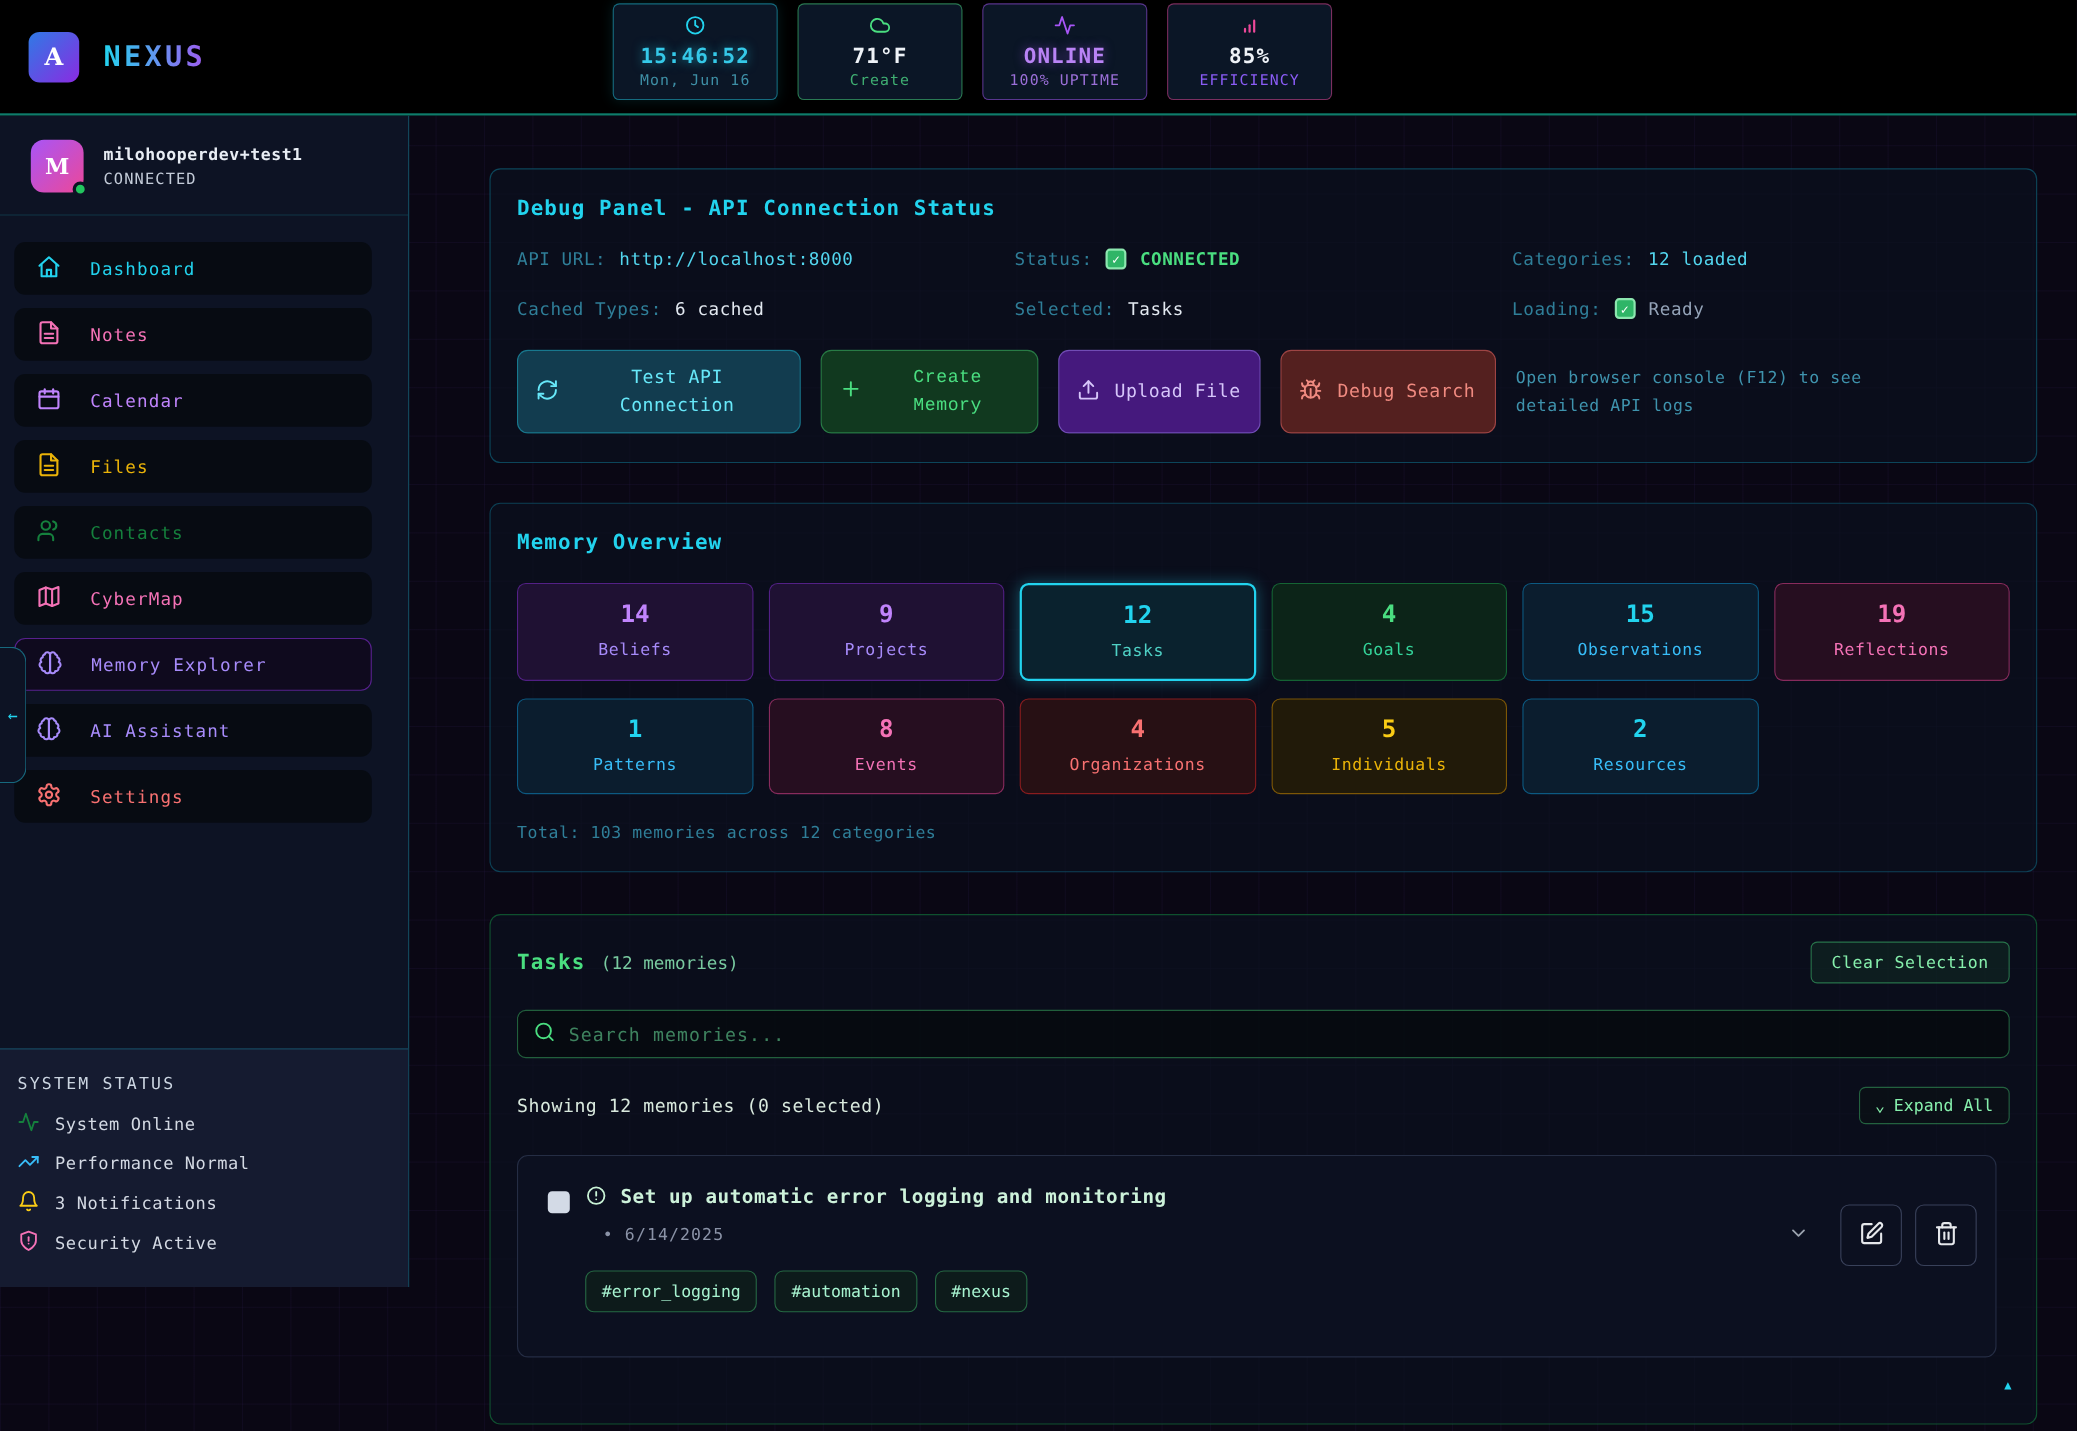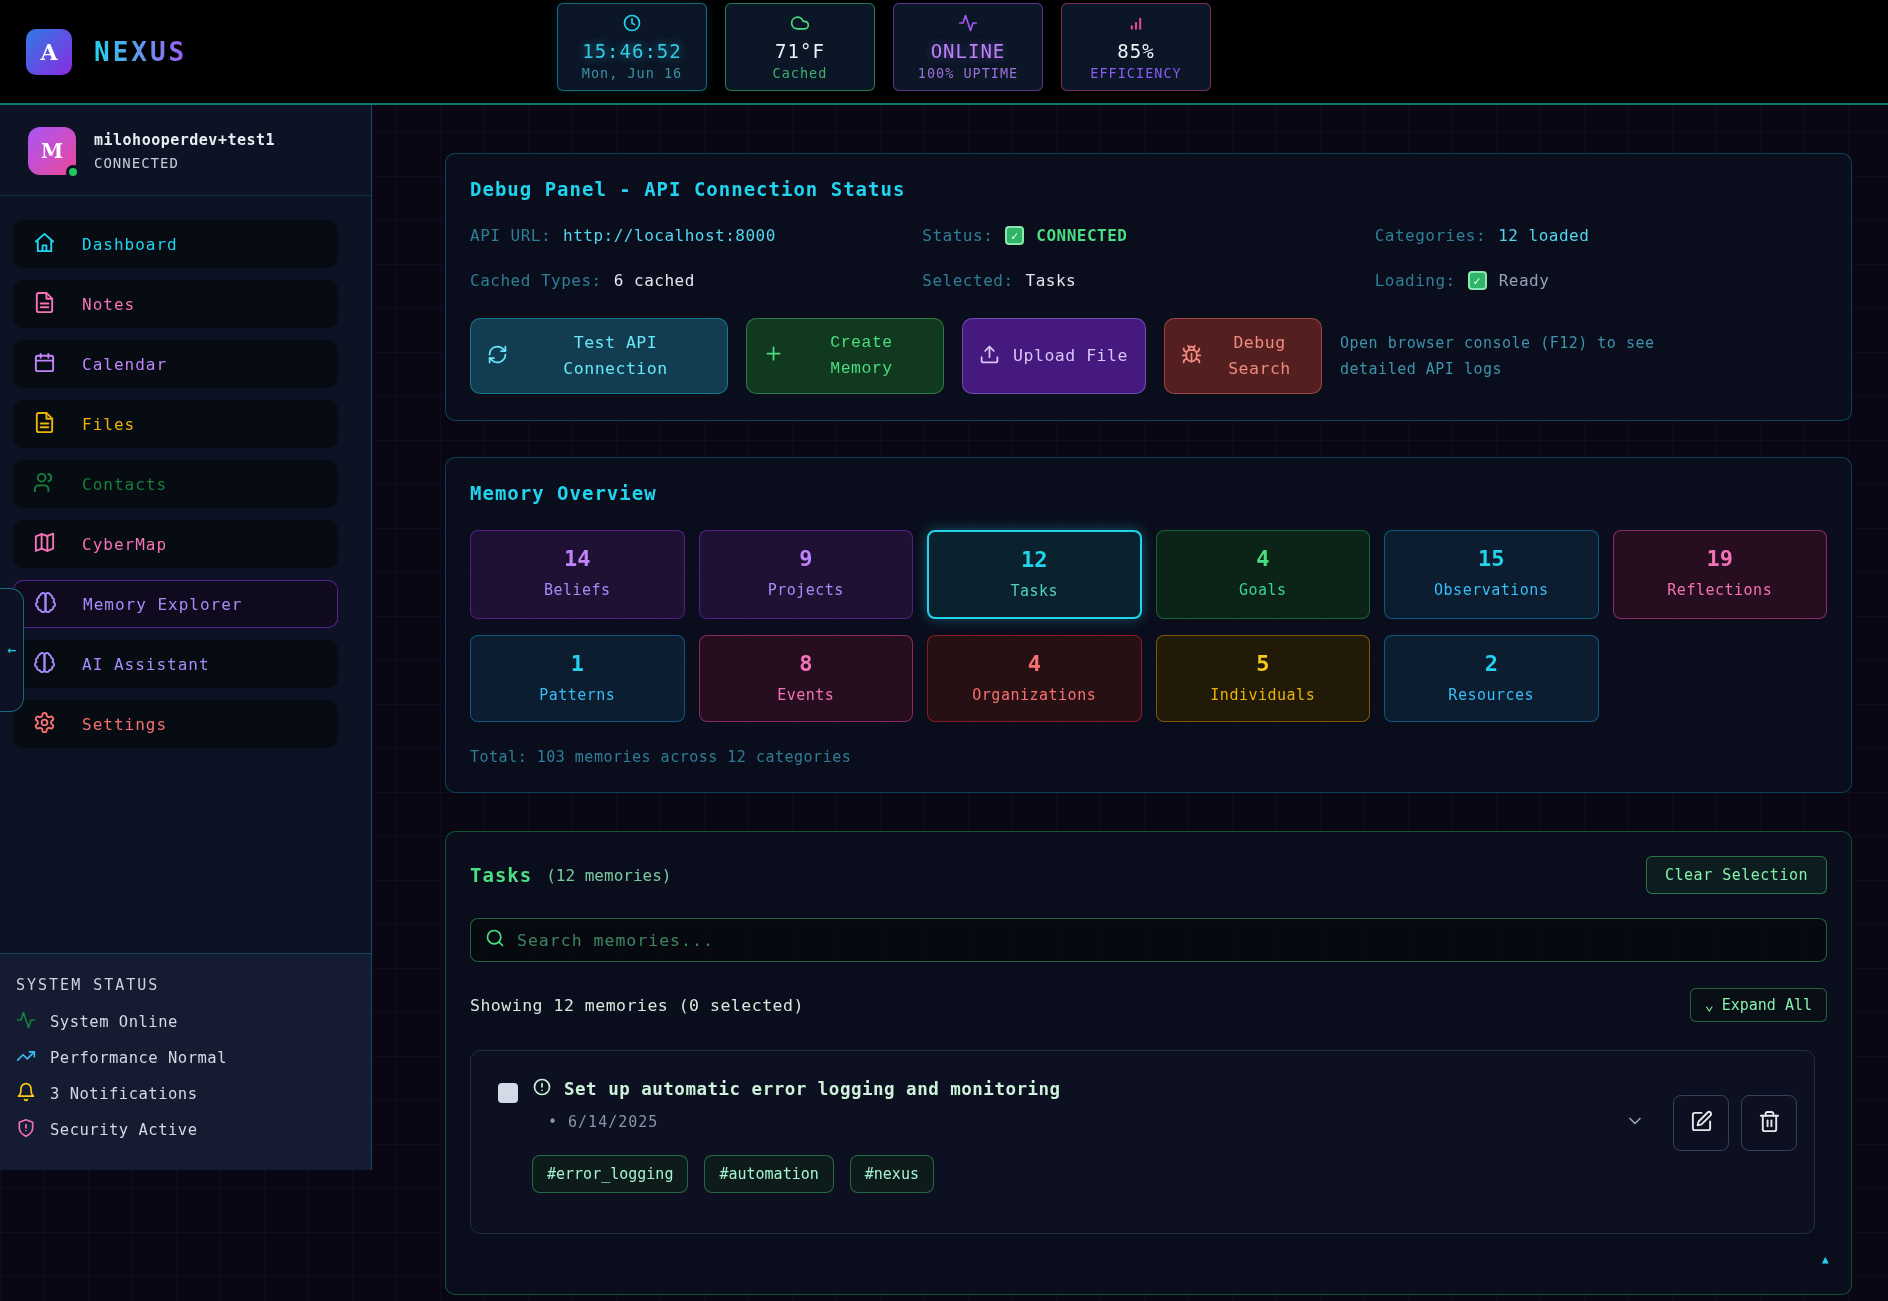--- a/index.html
+++ b/index.html
@@ -20,21 +20,21 @@
               background:linear-gradient(135deg,#2f7ae5,#8a2be2);
               display:flex; align-items:center; justify-content:center;
               color:#fff; font-weight:bold; font-size:22px; font-family:"DejaVu Serif", serif; }
   .brand { font-size:26px; font-weight:bold; letter-spacing:3px;
            background:linear-gradient(90deg,#22d3ee,#9f5bf0);
            -webkit-background-clip:text; background-clip:text; color:transparent; }
   .widgets { position:absolute; left:557px; top:3px; display:flex; gap:18px; }
   .widget { width:150px; height:88px; border-radius:6px; background:#0b1626;
             display:flex; flex-direction:column; align-items:center; justify-content:center; gap:3px; }
   .widget svg { width:20px; height:20px; }
-  .w-primary { font-size:19px; font-weight:normal; letter-spacing:1px; }
+  .w-primary { font-size:19px; font-weight:bold; letter-spacing:1px; }
   .w-secondary { font-size:13.5px; letter-spacing:1px; }
   .wg-clock { border:1px solid rgba(34,211,238,.45); box-shadow:0 0 12px rgba(34,211,238,.12); }
   .wg-clock .w-primary { color:#35c9e8; text-shadow:0 0 10px rgba(34,211,238,.6); }
   .wg-clock .w-secondary { color:#3e8fa6; }
   .wg-weather { border:1px solid rgba(74,222,128,.5); }
   .wg-weather .w-primary { color:#eef2f7; }
   .wg-weather .w-secondary { color:#3fae72; }
   .wg-online { border:1px solid rgba(168,85,247,.5); }
   .wg-online .w-primary { color:#b983f5; text-shadow:0 0 10px rgba(168,85,247,.5); }
   .wg-online .w-secondary { color:#9b6fd8; }
@@ -103,21 +103,21 @@
 
   .dbtns { display:flex; align-items:flex-start; gap:18px; margin-top:28px; }
   .dbtn { display:flex; align-items:center; gap:12px; height:76px; padding:0 16px;
           border-radius:10px; font-family:inherit; font-size:16.5px; letter-spacing:.5px;
           cursor:pointer; }
   .dbtn svg { width:21px; height:21px; flex:none; }
   .dbtn .lbl { flex:1; text-align:center; line-height:1.6; }
   .b1 { width:258px; background:#123c4f; border:1px solid rgba(34,211,238,.4); color:#67e8f9; }
   .b2 { width:198px; background:#11391f; border:1px solid rgba(74,222,128,.4); color:#4ade80;font-family:Liberation Mono, monospace; }
   .b3 { width:184px; background:#45197d; border:1px solid rgba(167,139,250,.45); color:#d6c6fa; }
-  .b4 { width:158px; background:#54201f; border:1px solid rgba(248,113,113,.45); color:#f08a80; }
+  .b4 { width:196px; background:#54201f; border:1px solid rgba(248,113,113,.45); color:#f08a80; }
   .dnote { width:330px; font-size:15px; line-height:1.75; color:#3f93ad; padding-top:12px; letter-spacing:.5px; }
 
   .mgrid { display:grid; grid-template-columns:repeat(6,1fr); gap:16px 14px; margin-top:26px; }
   .mcard { border-radius:8px; text-align:center; padding:15px 4px 17px; cursor:pointer; }
   .mnum { font-size:22px; font-weight:bold; }
   .mlabel { font-size:15px; margin-top:10px; letter-spacing:.5px; }
   .t-purple { background:#1f1133; border:1px solid rgba(147,51,234,.45); }
   .t-purple .mnum{color:#c084fc} .t-purple .mlabel{color:#a78bfa}
   .t-sel { background:#0a222e; border:2px solid #22d3ee; box-shadow:0 0 14px rgba(34,211,238,.35); }
   .t-sel .mnum{color:#22d3ee} .t-sel .mlabel{color:#4fd1c5}
@@ -195,21 +195,21 @@
         <span class="w-primary">15:46:52</span>
         <span class="w-secondary">Mon, Jun 16</span>
       </div>
       <div class="widget wg-weather">
         <span class="i-green">
           <svg viewBox="0 0 24 24" fill="none" stroke="currentColor" stroke-width="2" stroke-linecap="round" stroke-linejoin="round" width="22" height="22">
               <path d="M17.5 19H9a7 7 0 1 1 6.71-9h1.79a4.5 4.5 0 1 1 0 9Z"></path>
             </svg>
         </span>
         <span class="w-primary">71°F</span>
-        <span class="w-secondary">Cached</span>
+        <span class="w-secondary">Create</span>
       </div>
       <div class="widget wg-online">
         <span class="i-purple">
           <svg viewBox="0 0 24 24" fill="none" stroke="currentColor" stroke-width="2" stroke-linecap="round" stroke-linejoin="round" width="20" height="20">
               <path d="M22 12h-4l-3 9L9 3l-3 9H2"></path>
             </svg>
         </span>
         <span class="w-primary">ONLINE</span>
         <span class="w-secondary">100% UPTIME</span>
       </div>

